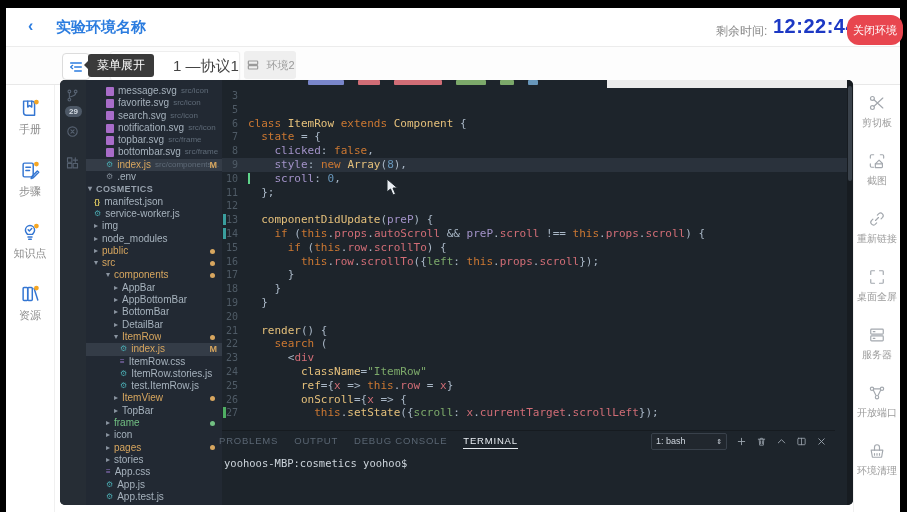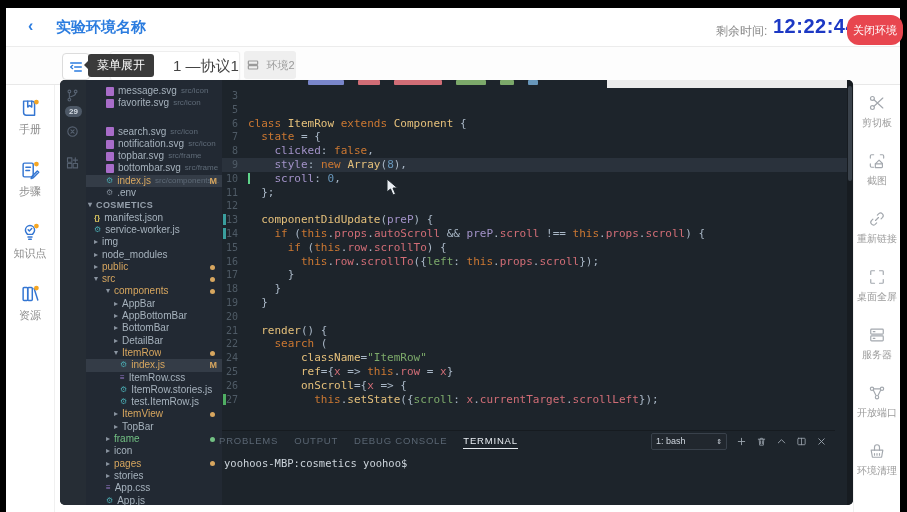--- a/index.html
+++ b/index.html
@@ -273,21 +273,21 @@
       <div class="trow" style="padding-left: 20px;">
         <span class="ticon ic-svgfile"></span>
         <span class="nm">message.svg</span>
         <span class="desc">src/icon</span>
       </div>
       <div class="trow" style="padding-left: 20px;">
         <span class="ticon ic-svgfile"></span>
         <span class="nm">favorite.svg</span>
         <span class="desc">src/icon</span>
       </div>
-      <div class="trow" style="padding-left: 20px; margin-top: 16px;">
+      <div class="trow" style="padding-left: 20px;">
         <span class="ticon ic-svgfile"></span>
         <span class="nm">search.svg</span>
         <span class="desc">src/icon</span>
       </div>
       <div class="trow" style="padding-left: 20px;">
         <span class="ticon ic-svgfile"></span>
         <span class="nm">notification.svg</span>
         <span class="desc">src/icon</span>
       </div>
       <div class="trow" style="padding-left: 20px;">
@@ -449,20 +449,21 @@
         <div class="cl"><span class="gmark gm-teal"></span><span class="lnum">13</span><span class="tk-d">  </span><span class="tk-f">componentDidUpdate</span><span class="tk-p">(</span><span class="tk-v">preP</span><span class="tk-p">) {</span></div>
         <div class="cl"><span class="gmark gm-teal"></span><span class="lnum">14</span><span class="tk-d">    </span><span class="tk-k">if</span><span class="tk-p"> (</span><span class="tk-k">this</span><span class="tk-p">.</span><span class="tk-m">props</span><span class="tk-p">.</span><span class="tk-m">autoScroll</span><span class="tk-o"> &amp;&amp; </span><span class="tk-v">preP</span><span class="tk-p">.</span><span class="tk-m">scroll</span><span class="tk-o"> !== </span><span class="tk-k">this</span><span class="tk-p">.</span><span class="tk-m">props</span><span class="tk-p">.</span><span class="tk-m">scroll</span><span class="tk-p">) {</span></div>
         <div class="cl"><span class="lnum">15</span><span class="tk-d">      </span><span class="tk-k">if</span><span class="tk-p"> (</span><span class="tk-k">this</span><span class="tk-p">.</span><span class="tk-m">row</span><span class="tk-p">.</span><span class="tk-m">scrollTo</span><span class="tk-p">) {</span></div>
         <div class="cl"><span class="lnum">16</span><span class="tk-d">        </span><span class="tk-k">this</span><span class="tk-p">.</span><span class="tk-m">row</span><span class="tk-p">.</span><span class="tk-m">scrollTo</span><span class="tk-p">({</span><span class="tk-g">left</span><span class="tk-p">: </span><span class="tk-k">this</span><span class="tk-p">.</span><span class="tk-m">props</span><span class="tk-p">.</span><span class="tk-m">scroll</span><span class="tk-p">});</span></div>
         <div class="cl"><span class="lnum">17</span><span class="tk-d">      </span><span class="tk-p">}</span></div>
         <div class="cl"><span class="lnum">18</span><span class="tk-d">    </span><span class="tk-p">}</span></div>
         <div class="cl"><span class="lnum">19</span><span class="tk-d">  </span><span class="tk-p">}</span></div>
         <div class="cl"><span class="lnum">20</span></div>
         <div class="cl"><span class="lnum">21</span><span class="tk-d">  </span><span class="tk-f">render</span><span class="tk-p">() {</span></div>
         <div class="cl"><span class="lnum">22</span><span class="tk-d">    </span><span class="tk-k">search</span><span class="tk-p"> (</span></div>
+        <div class="cl"><span class="lnum">23</span><span class="tk-d">      </span><span class="tk-p">&lt;</span><span class="tk-t">div</span></div>
         <div class="cl"><span class="lnum">24</span><span class="tk-d">        </span><span class="tk-a">className</span><span class="tk-o">=</span><span class="tk-s">"ItemRow"</span></div>
         <div class="cl"><span class="lnum">25</span><span class="tk-d">        </span><span class="tk-a">ref</span><span class="tk-o">=</span><span class="tk-p">{</span><span class="tk-m">x</span><span class="tk-o"> =&gt; </span><span class="tk-k">this</span><span class="tk-p">.</span><span class="tk-m">row</span><span class="tk-o"> = </span><span class="tk-m">x</span><span class="tk-p">}</span></div>
         <div class="cl"><span class="lnum">26</span><span class="tk-d">        </span><span class="tk-a">onScroll</span><span class="tk-o">=</span><span class="tk-p">{</span><span class="tk-m">x</span><span class="tk-o"> =&gt; </span><span class="tk-p">{</span></div>
         <div class="cl"><span class="gmark gm-green"></span><span class="lnum">27</span><span class="tk-d">          </span><span class="tk-k">this</span><span class="tk-p">.</span><span class="tk-f">setState</span><span class="tk-p">({</span><span class="tk-g">scroll</span><span class="tk-p">: </span><span class="tk-m">x</span><span class="tk-p">.</span><span class="tk-m">currentTarget</span><span class="tk-p">.</span><span class="tk-m">scrollLeft</span><span class="tk-p">});</span></div>
       </div>
   </div>
   <div class="bottom-panel">
     <div class="ptabs" id="ptabs">
         <span class="ptab">PROBLEMS</span>
         <span class="ptab">OUTPUT</span>

